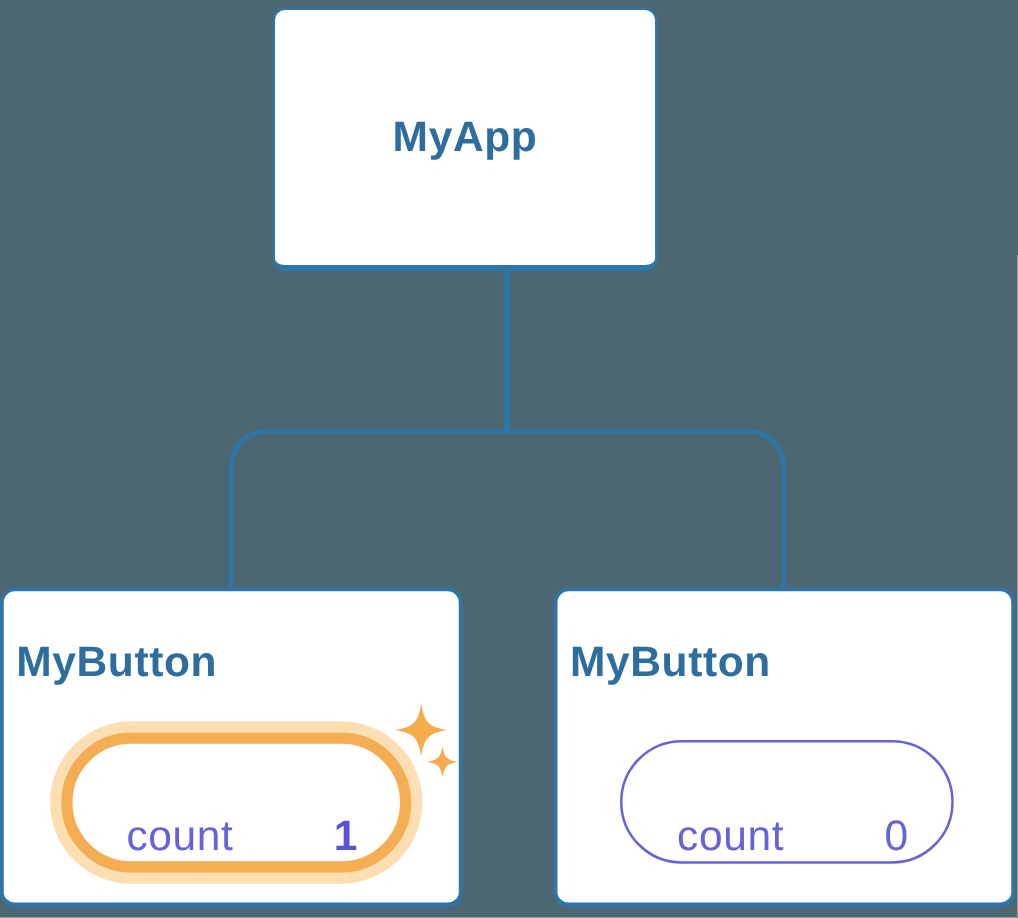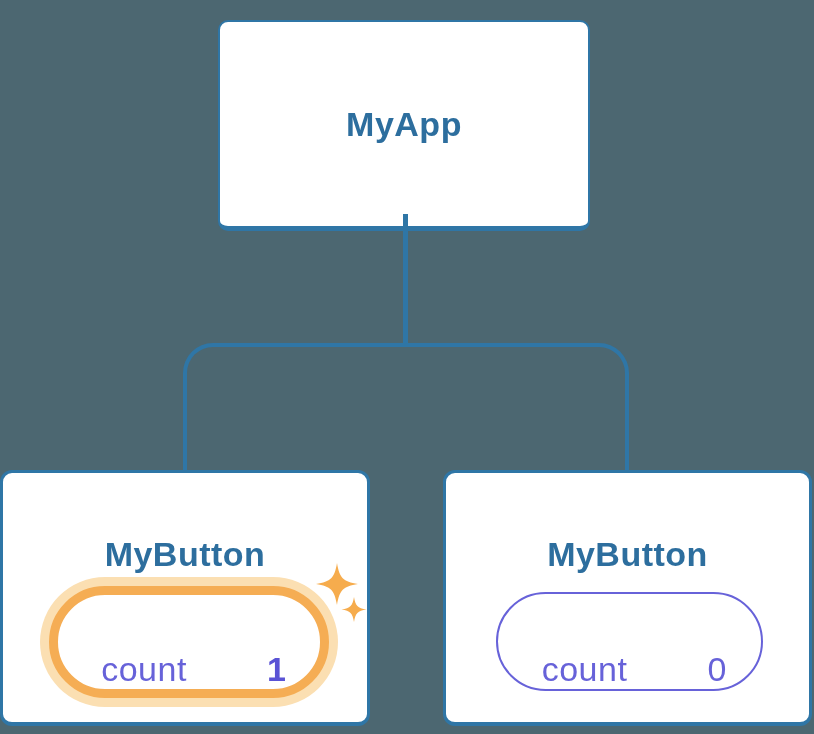--- a/index.html
+++ b/index.html
@@ -13,22 +13,22 @@
     background: #4c6771;
   }
 
   .card {
     position: absolute;
     background: #ffffff;
     border: 3px solid #2f76a6;
   }
 
   .root-card {
-    left: 218px; top: 20px;
-    width: 372px; height: 211px;
+    left: 218px; top: 6px;
+    width: 308px; height: 211px;
     border-width: 2px 2px 5px 2px;
     border-radius: 10px;
     display: flex;
     align-items: center;
     justify-content: center;
   }
 
   .card-title {
     font-size: 34px;
     font-weight: 700;
@@ -57,23 +57,23 @@
     top: 470px;
     width: 370px; height: 256px;
     border-width: 3px 3px 4px 3px;
     border-radius: 12px;
   }
   .child-card.left  { left: 0px; }
   .child-card.right { left: 443px; width: 369px; }
 
   .child-title {
     position: absolute;
-    left: 0; top: 62px;
+    left: 0; top: 38px;
     width: 100%;
-    text-align: center;
+    padding-left: 10px;
   }
 
   .pill {
     position: absolute;
     display: flex;
     align-items: flex-end;
     background: #ffffff;
     overflow: hidden;
   }
 

